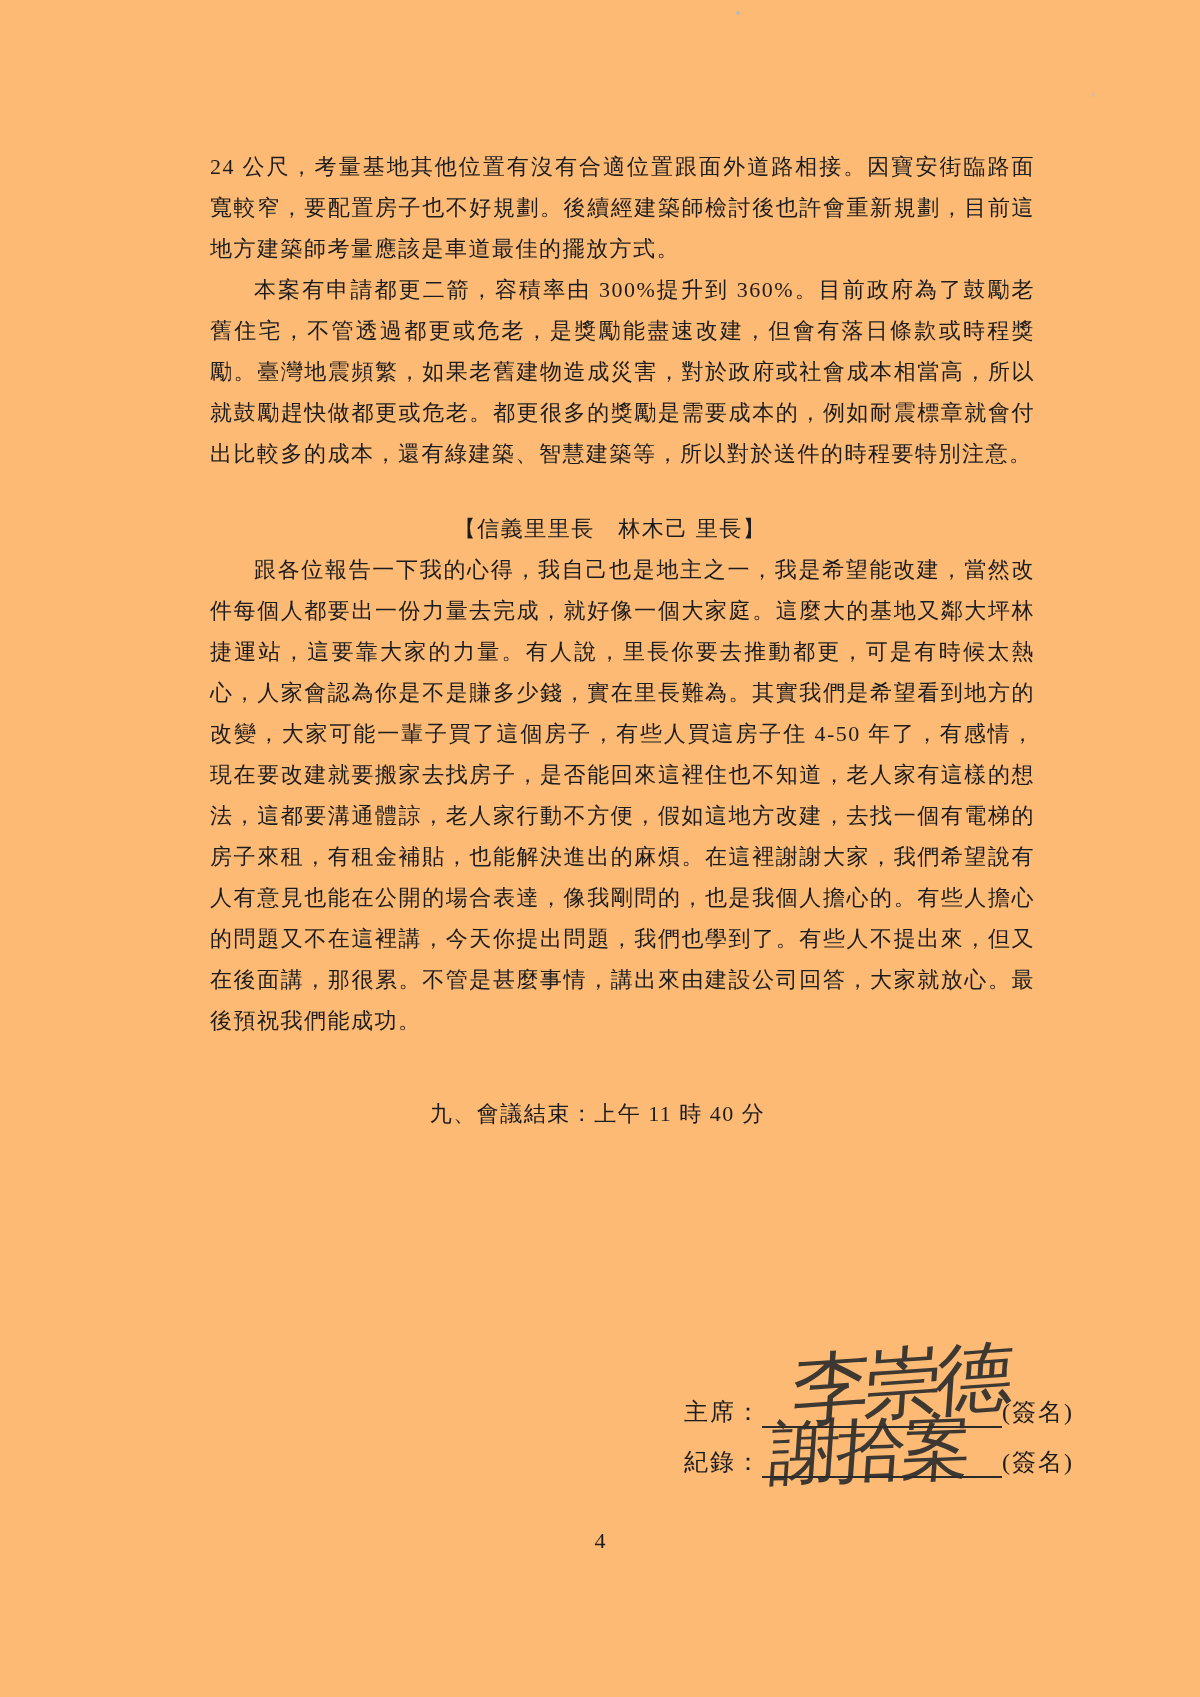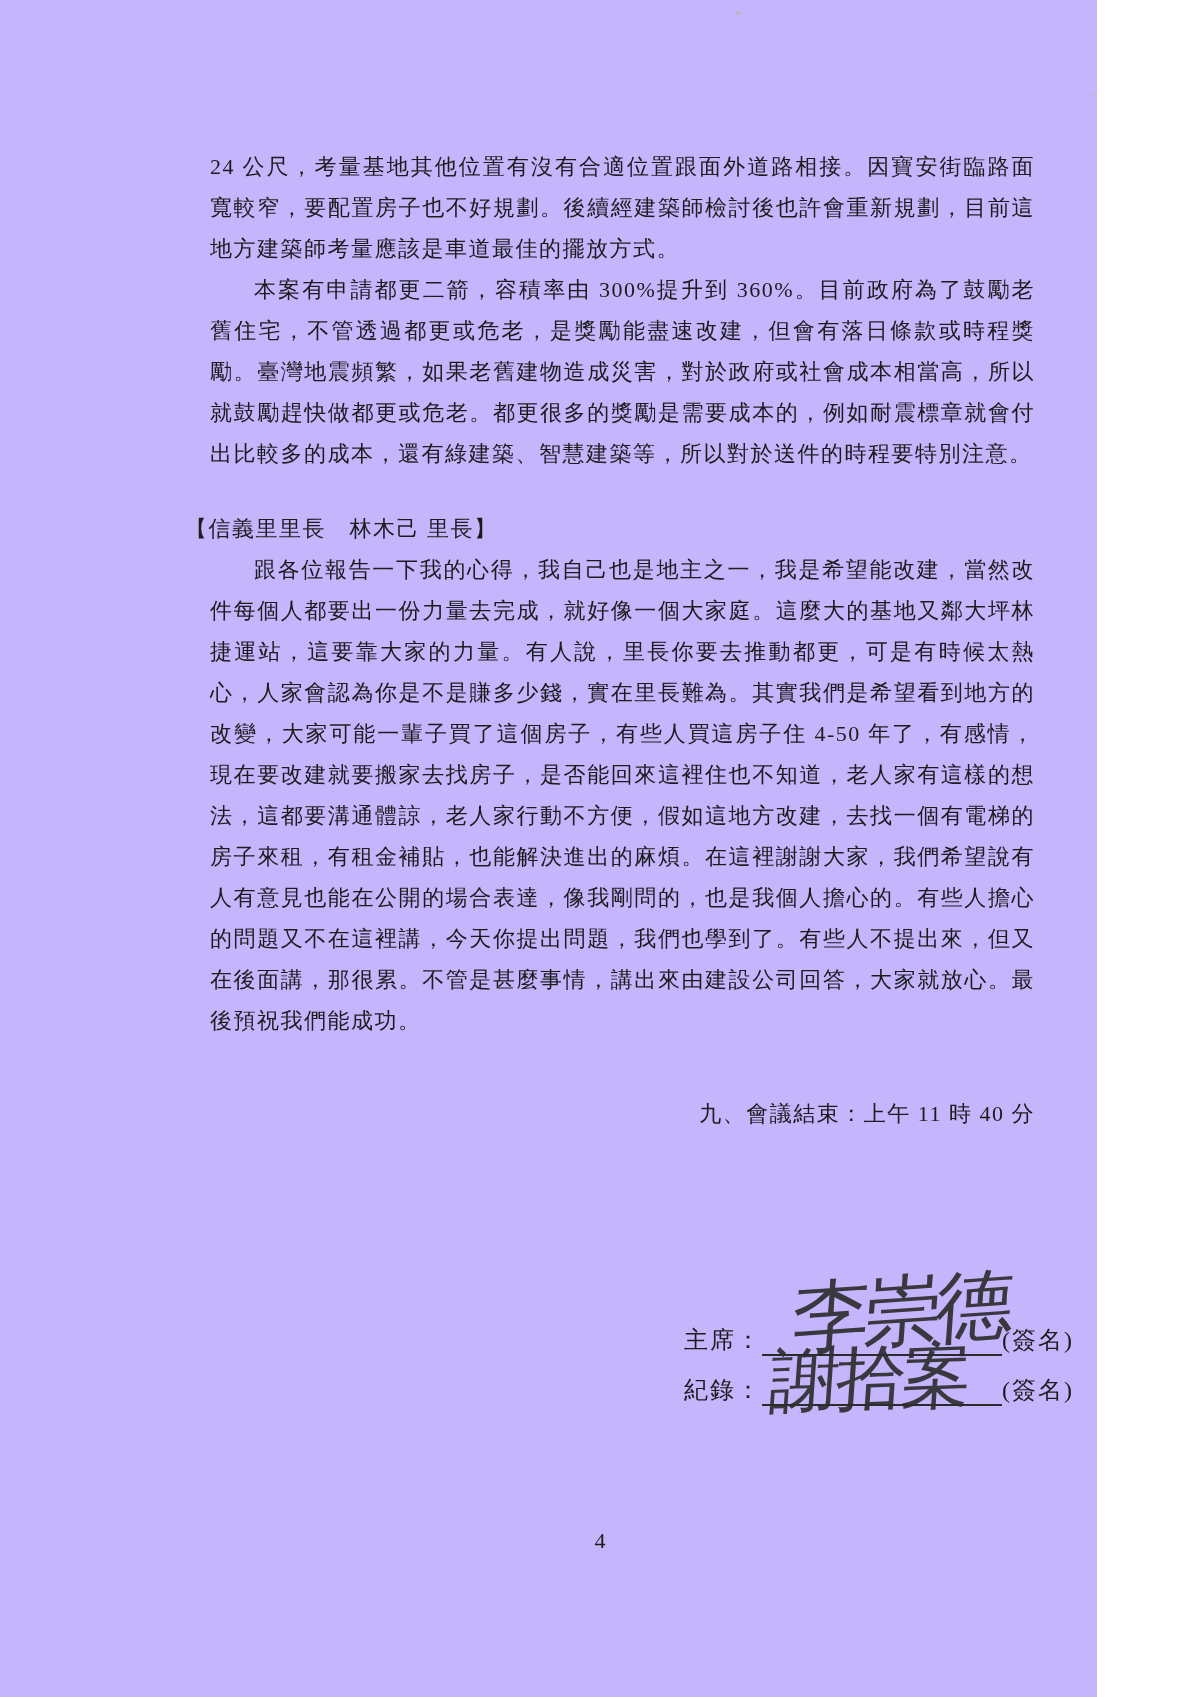--- a/index.html
+++ b/index.html
@@ -5,51 +5,51 @@
   html,body { margin:0; padding:0; }
   body {
     width:1200px; height:1697px;
     background:#ffffff;
     font-family:"Liberation Serif","DejaVu Serif",serif;
     color:#1c1c1c;
     overflow:hidden;
   }
   .page {
     position:relative;
-    width:1097px; height:1697px;
-    background:#c4b5fd;
+    width:1200px; height:1697px;
+    background:#fdba74;
   }
   .content {
     position:absolute;
     left:160px; top:146px;
     width:875px;
     font-size:22px;
     line-height:41px;
     letter-spacing:1.5px;
     text-align:justify;
     text-justify:inter-ideograph;
   }
   .para { margin:0 0 0 50px; }
   .para.indented { text-indent:2em; }
   .heading {
     margin:34px 0 0 25px;
-    text-align:left;
+    text-align:center;
   }
   .chair-para {
     margin:0 0 0 72px;
     text-indent:2em;
   }
   .meeting-end {
     margin:52px 0 8px 0;
-    text-align:right;
+    text-align:center;
   }
   
   .sig-area {
     position:absolute;
-    left:684px; top:1324px;
+    left:684px; top:1396px;
     width:400px;
     font-size:24px;
     letter-spacing:2px;
   }
   .sig-row { position:relative; white-space:nowrap; margin-bottom:18px; }
   .sig-label { display:inline-block; vertical-align:bottom; }
   .sig-line {
     display:inline-block;
     width:240px; height:28px;
     border-bottom:2px solid #2b2b2b;

